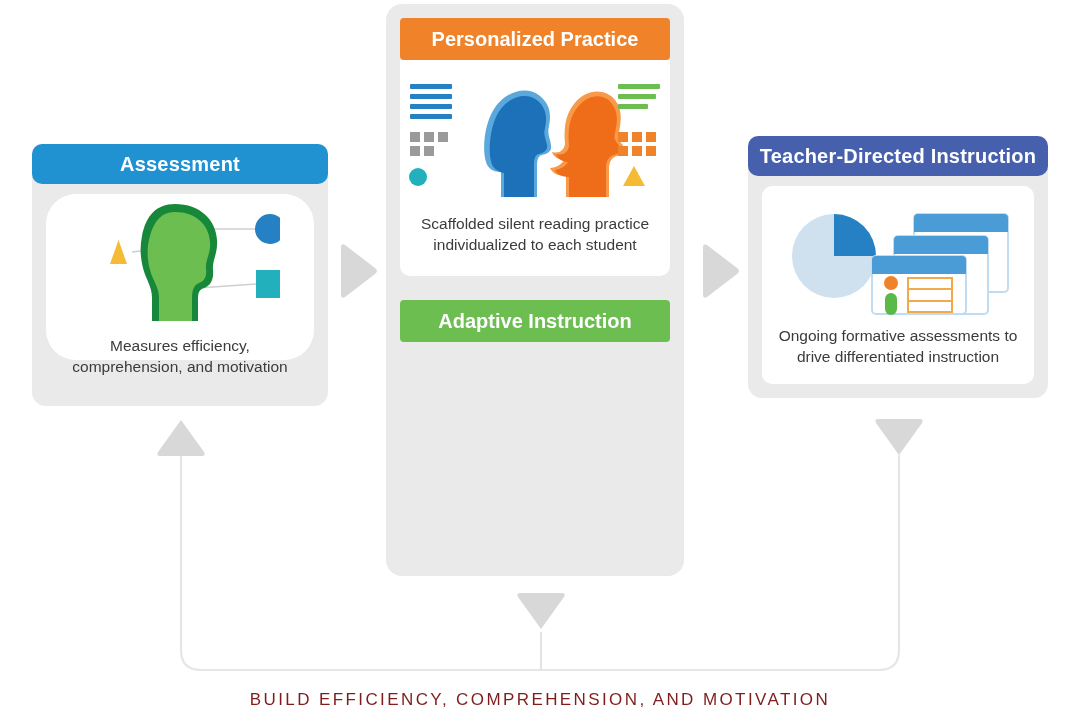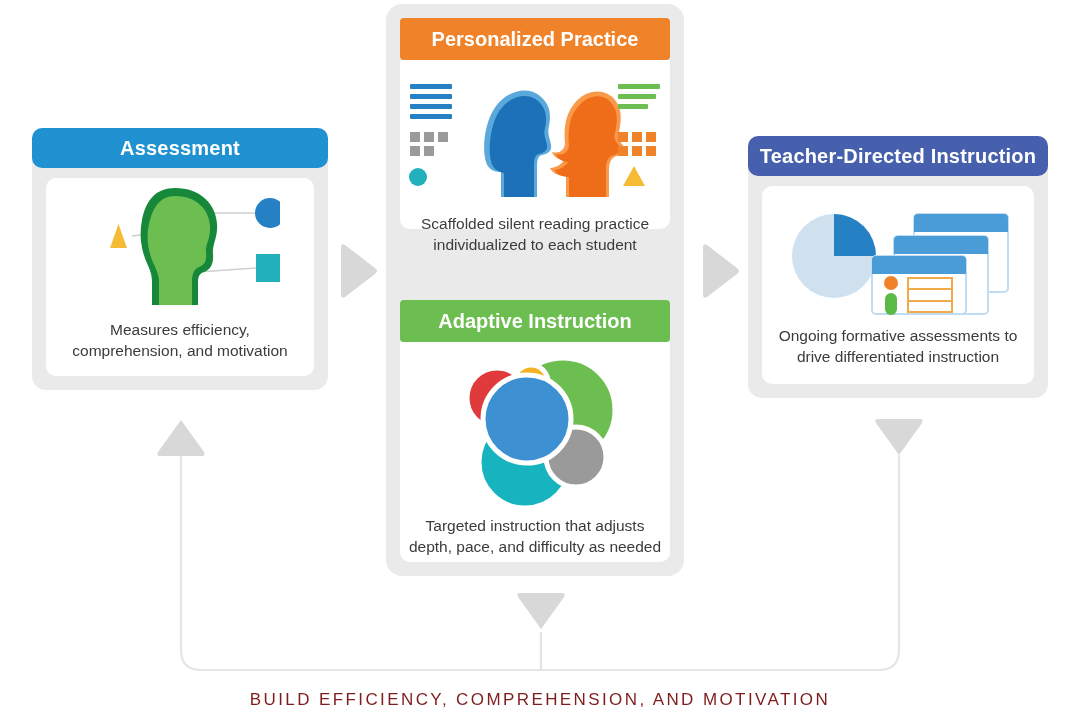--- a/index.html
+++ b/index.html
@@ -39,25 +39,25 @@
     display:flex;flex-direction:column;align-items:center;
   }
   .card-caption{
     color:#3b3b3b;
     text-align:center;
     line-height:1.35;
     font-size:15.5px;
   }
 
   
-  #panel-assessment{left:32px;top:128px;width:296px;height:262px;}
+  #panel-assessment{left:32px;top:144px;width:296px;height:262px;}
   #panel-assessment .card-shell{position:absolute;left:0;top:18px;width:296px;height:244px;}
   #panel-assessment .card-head{position:absolute;left:0;top:0;width:296px;height:40px;
     background:#2092d2;font-size:20px;}
-  #panel-assessment .card-body{position:absolute;left:14px;top:50px;width:268px;height:198px;}
+  #panel-assessment .card-body{position:absolute;left:14px;top:50px;width:268px;height:166px;border-radius:30px;}
 
   
   #panel-teacher{left:748px;top:136px;width:300px;height:262px;}
   #panel-teacher .card-shell{position:absolute;left:0;top:18px;width:300px;height:244px;}
   #panel-teacher .card-head{position:absolute;left:0;top:0;width:300px;height:40px;
     background:#4760ad;font-size:20px;}
   #panel-teacher .card-body{position:absolute;left:14px;top:50px;width:272px;height:198px;}
 
   
   #panel-middle{left:386px;top:4px;width:298px;height:572px;}
@@ -68,21 +68,21 @@
   .mid-head{
     height:42px;border-radius:4px;color:#fff;font-weight:bold;font-size:20px;
     display:flex;align-items:center;justify-content:center;box-sizing:border-box;
   }
   #card-practice .mid-head{background:#f0832a;}
   #card-adaptive .mid-head{background:#6cbe51;}
   .mid-body{
     background:#fff;border-radius:0 0 10px 10px;
     display:flex;flex-direction:column;align-items:center;box-sizing:border-box;
   }
-  #card-practice .mid-body{height:169px;}
+  #card-practice .mid-body{height:216px;}
   #card-adaptive .mid-body{height:220px;}
 
   .art{display:flex;align-items:center;justify-content:center;}
 
   
   .bottom-caption{
     position:absolute;left:0;top:690px;width:1080px;text-align:center;
     color:#7f1d1d;font-size:17px;letter-spacing:2.4px;
   }
 </style>
@@ -207,39 +207,20 @@
 
             <path d="M219 110 L241 110 L230 90 Z" fill="#f5bb35"></path>
           </svg>
         </div>
         <div class="card-caption" style="margin-top:16px;width:248px;">Scaffolded silent reading practice individualized to each student</div>
       </div>
     </div>
 
     <div class="mid-card" id="card-adaptive">
       <div class="mid-head">Adaptive Instruction</div>
-      <div class="mid-body">
-        <div class="art" style="margin-top:10px;">
-          <svg width="176" height="156" viewBox="0 0 176 156">
-
-            <circle cx="116" cy="58" r="52" fill="#6cbe51" stroke="#ffffff" stroke-width="5"></circle>
-
-            <circle cx="50" cy="46" r="30" fill="#e03a3c" stroke="#ffffff" stroke-width="5"></circle>
-
-            <circle cx="84" cy="30" r="17" fill="#f5b223" stroke="#ffffff" stroke-width="5"></circle>
-
-            <circle cx="78" cy="110" r="46" fill="#17b3bf" stroke="#ffffff" stroke-width="5"></circle>
-
-            <circle cx="129" cy="105" r="30" fill="#9a9a9a" stroke="#ffffff" stroke-width="5"></circle>
-
-            <circle cx="80" cy="67" r="44" fill="#3d90d2" stroke="#ffffff" stroke-width="5"></circle>
-          </svg>
-        </div>
-        <div class="card-caption" style="margin-top:8px;width:256px;">Targeted instruction that adjusts depth, pace, and difficulty as needed</div>
-      </div>
     </div>
   </div>
 
   <div class="panel" id="panel-teacher">
     <div class="card-shell"></div>
     <div class="card-head">Teacher-Directed Instruction</div>
     <div class="card-body">
       <div class="art" style="margin-top:12px;">
         <svg width="232" height="118" viewBox="0 0 232 118">
 

